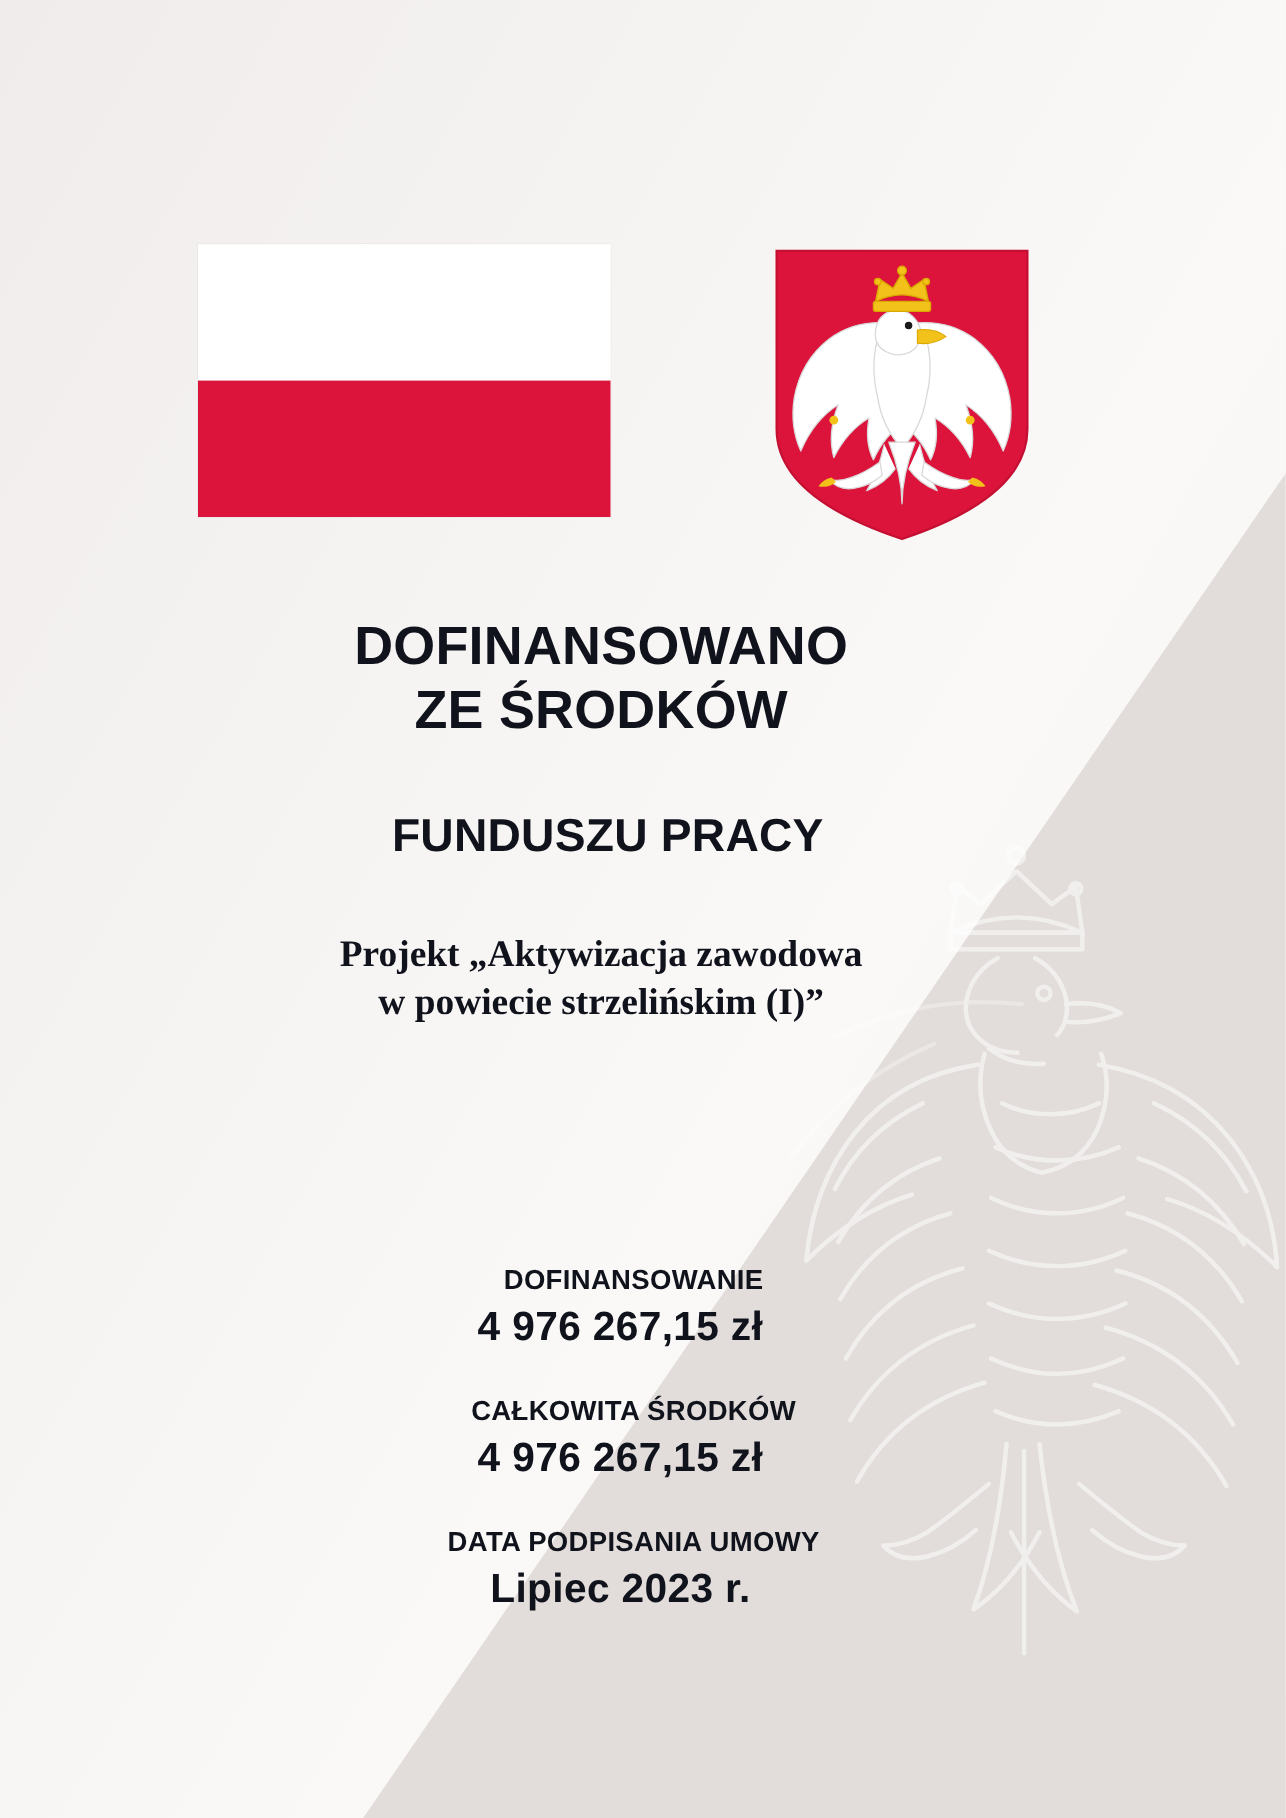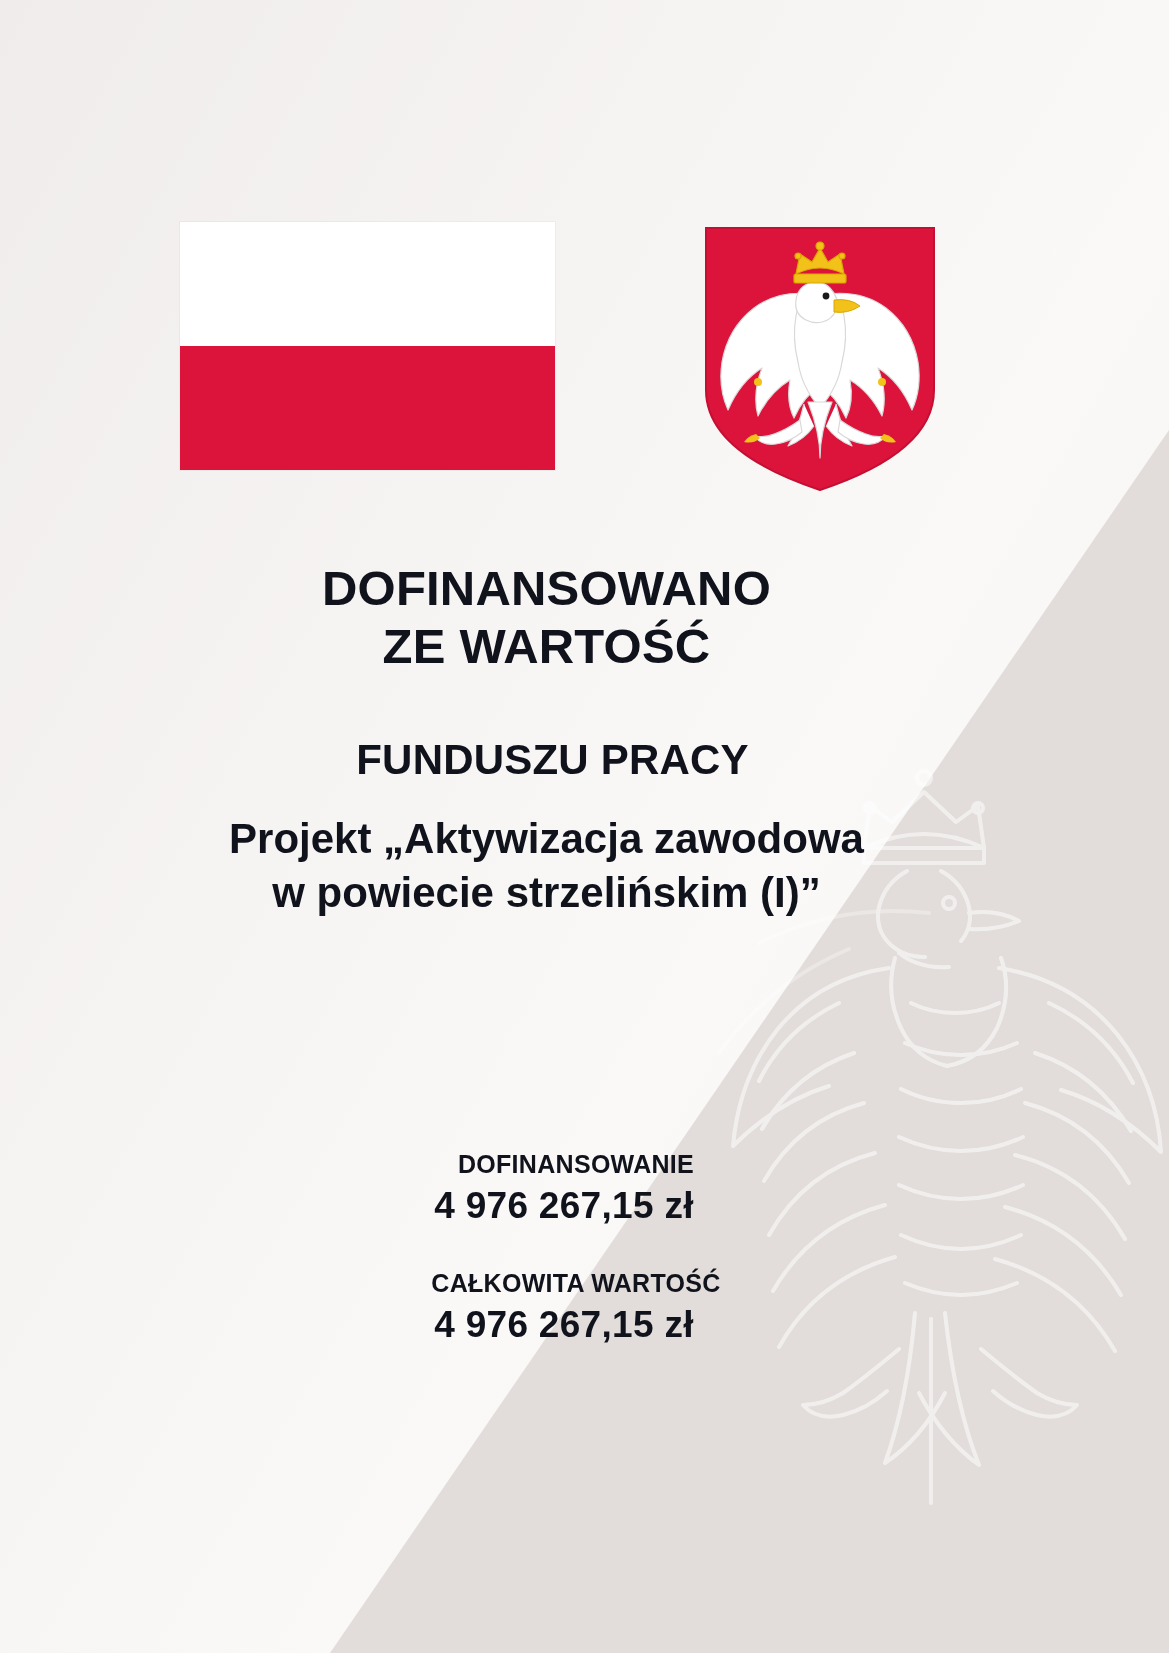--- a/index.html
+++ b/index.html
@@ -108,25 +108,26 @@
   .heading .line { display: block; }
 
   .fund {
     margin: 60px 0 0 12px;
     font-size: 42px;
     font-weight: bold;
     letter-spacing: 0.2px;
   }
 
   .project {
-    margin: 28px 0 0 0;
-    font-size: 42px;
+    margin: 62px 0 0 0;
+    font-size: 34px;
     font-weight: bold;
     line-height: 1.30;
     padding: 0 90px;
+    font-family: Liberation Serif, serif;
   }
   .project .line { display: block; }
 
   
   .figures {
     position: absolute;
     top: 1150px;
     left: 0;
     width: 1108px;
     text-align: center;
@@ -260,39 +261,43 @@
           <circle cx="182" cy="160" r="4"></circle>
         </g>
       </svg>
     </div>
 
   </div>
 
   <div class="content">
     <h1 class="heading">
       <span class="line">DOFINANSOWANO</span>
-      <span class="line">ZE WARTOŚĆ</span>
+      <span class="line">ZE ŚRODKÓW</span>
     </h1>
 
     <div class="fund">FUNDUSZU PRACY</div>
 
     <div class="project">
       <span class="line">Projekt „Aktywizacja zawodowa</span>
       <span class="line">w powiecie strzelińskim (I)”</span>
     </div>
   </div>
 
   <div class="figures">
 
     <div class="fig-group">
       <div class="fig-label">DOFINANSOWANIE</div>
       <div class="fig-value">4 976 267,15 zł</div>
     </div>
 
     <div class="fig-group">
-      <div class="fig-label">CAŁKOWITA WARTOŚĆ</div>
+      <div class="fig-label">CAŁKOWITA ŚRODKÓW</div>
       <div class="fig-value">4 976 267,15 zł</div>
     </div>
 
+    <div class="fig-group last">
+      <div class="fig-label">DATA PODPISANIA UMOWY</div>
+      <div class="fig-value">Lipiec 2023 r.</div>
+    </div>
 
   </div>
 
 </div>
 
 </body></html>

